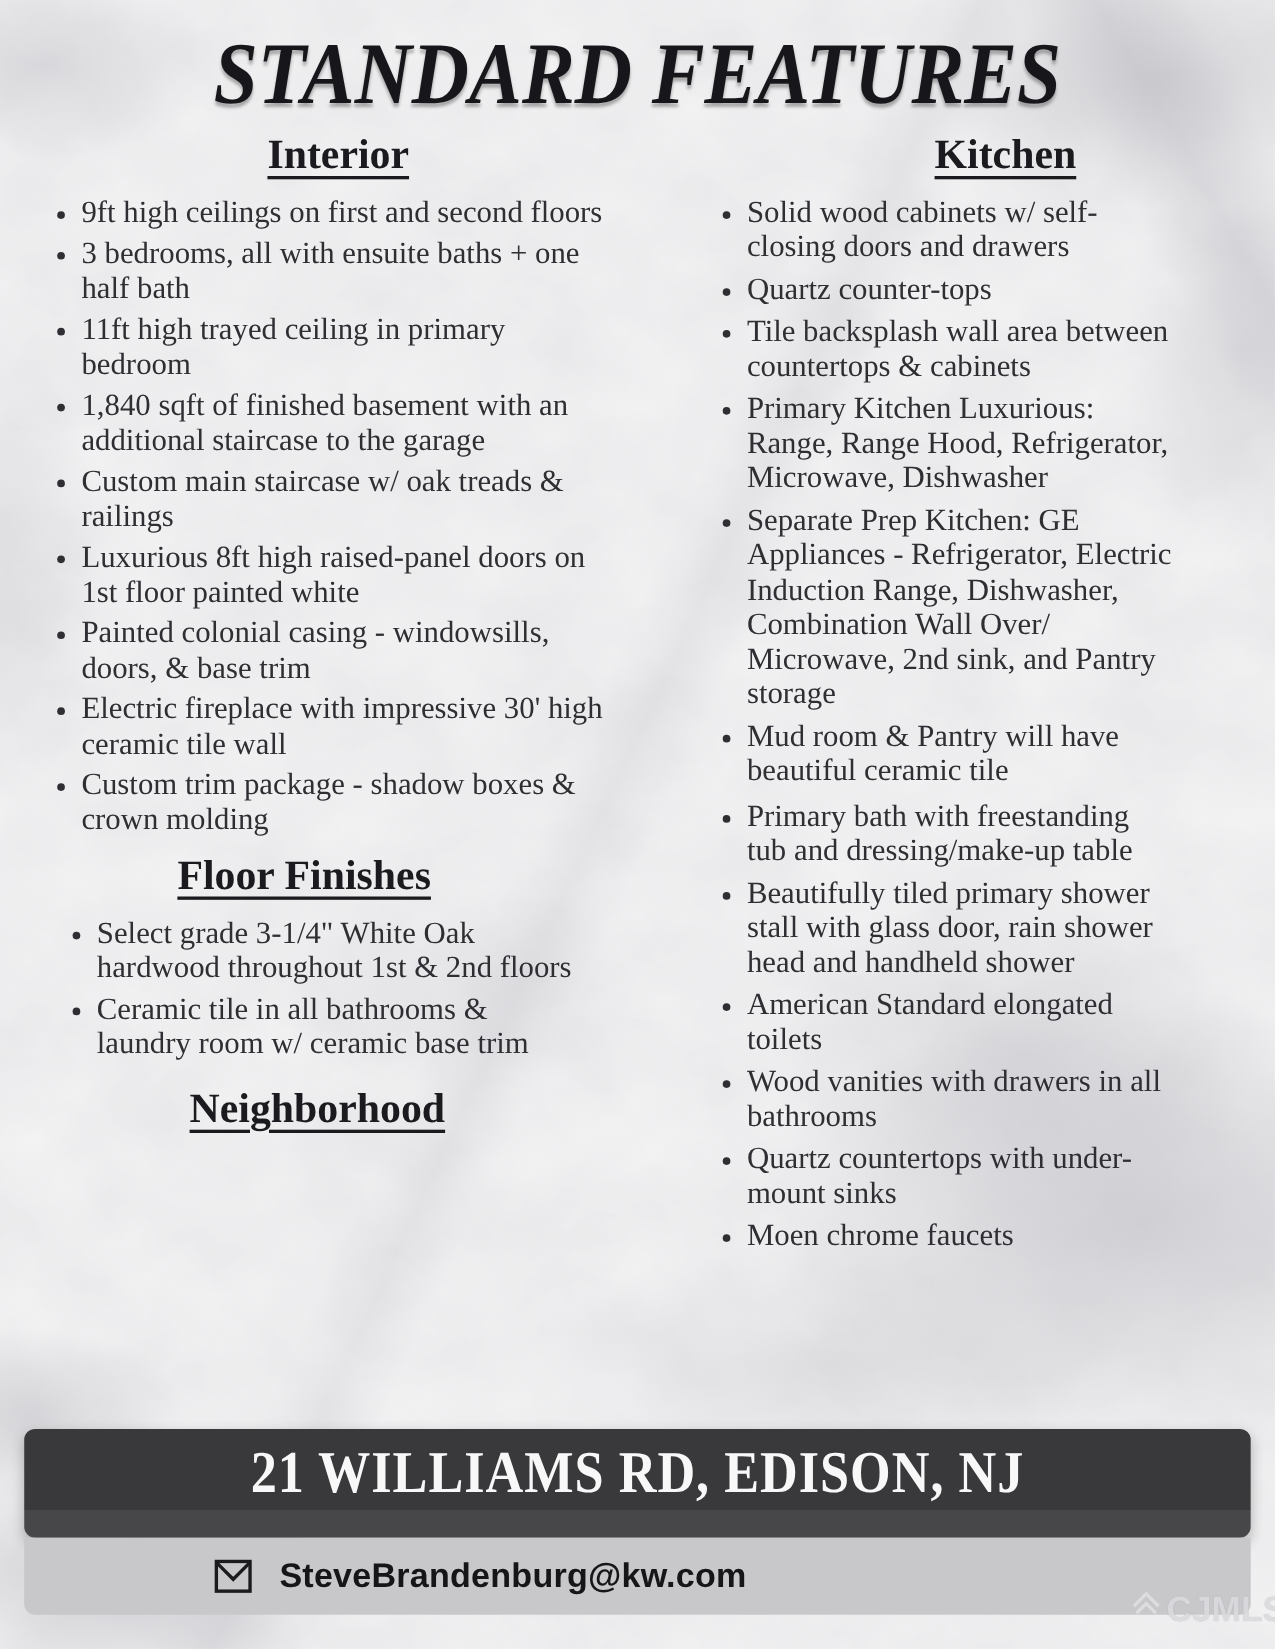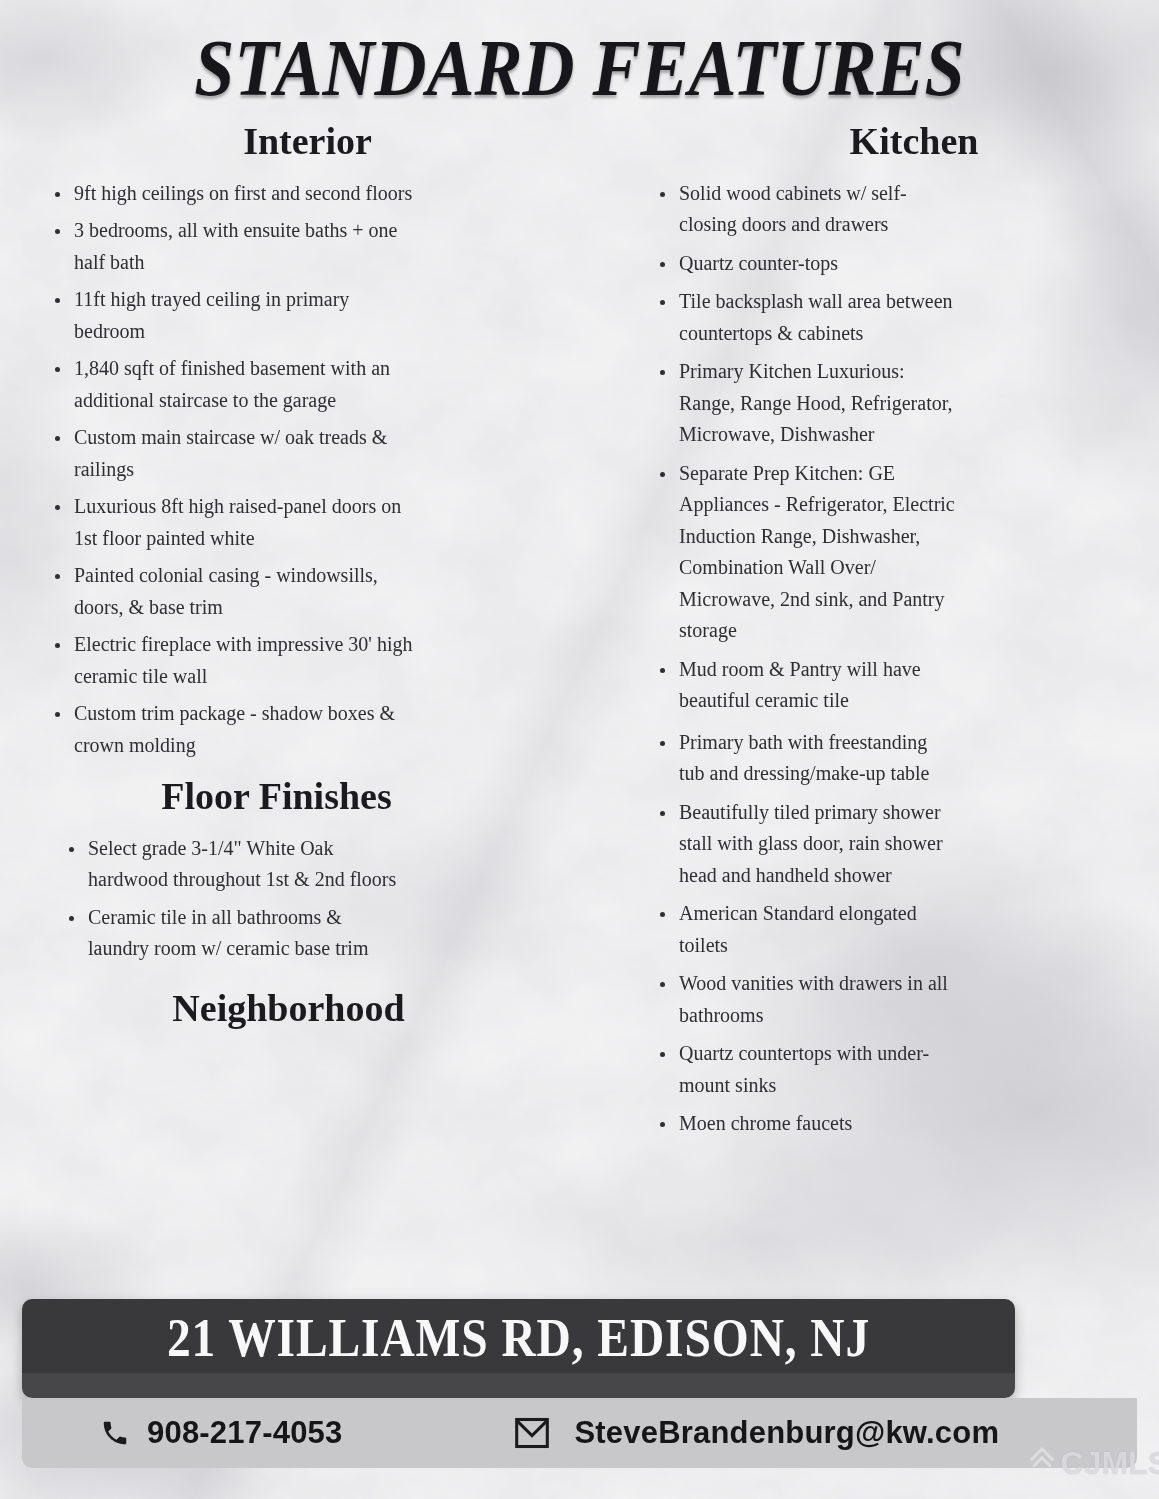--- a/index.html
+++ b/index.html
@@ -43,49 +43,50 @@
     display:grid;
     grid-template-columns:585px 494px;
     column-gap:20px;
     padding:2px 20px 0 40px;
   }
   h2{
     margin:8px 0 14px;
     text-align:center;
     font-size:38px;line-height:1.15;
     font-weight:700;color:#1b1b1f;
+    text-decoration:underline;
     text-decoration-thickness:3px;
     text-underline-offset:7px;
   }
   h2.shift-interior{transform:translateX(-25px);}
   h2.shift-floor{transform:translateX(-56px);margin-top:14px;}
   h2.shift-neigh{transform:translateX(-44px);margin-top:22px;}
   h2.shift-kitchen{transform:translateX(22px);}
   h2.shift-lux{transform:translateX(-52px);margin-top:26px;}
 
   ul{
     list-style:disc outside;
     margin:0 0 10px;
     padding-left:32px;
   }
   ul.indent-more{margin-left:14px;}
   li{
-    font-size:20px;
+    font-size:28px;
     line-height:31.5px;
     margin-bottom:6px;
     padding-left:2px;
     white-space:pre-line;
   }
   .col-right li{margin-bottom:7px;}
   li::marker{font-size:0.85em;color:#2e2e33;}
 
   
   .footer-dark{
     position:absolute;left:22px;top:1299px;z-index:2;
-    width:993px;height:99px;
+    width:1115px;height:99px;
     border-radius:10px;
     background:linear-gradient(to bottom,#39393c 0px,#39393c 74px,#47474a 74px,#47474a 99px);
     box-shadow:0 5px 12px rgba(0,0,0,0.25);
     text-align:center;
   }
   .address{
     display:inline-block;
     margin-top:10px;
     font-family:"Liberation Serif","DejaVu Serif",serif;
     font-weight:700;
@@ -211,28 +212,20 @@
       </div>
 
     </div>
   </div>
 
   <div class="footer-dark">
     <span class="address">21 WILLIAMS RD, EDISON, NJ</span>
   </div>
 
   <div class="footer-band">
-    <div class="contact phone">
-      <span>
-        <svg width="30" height="30" viewBox="0 0 24 24" fill="#1b1b1d">
-          <path d="M6.62 10.79c1.44 2.83 3.76 5.14 6.59 6.59l2.2-2.21c.27-.27.67-.36 1.02-.24 1.12.37 2.33.57 3.57.57.55 0 1 .45 1 1V20c0 .55-.45 1-1 1-9.39 0-17-7.61-17-17 0-.55.45-1 1-1h3.5c.55 0 1 .45 1 1 0 1.25.2 2.45.57 3.57.11.35.03.74-.25 1.02l-2.2 2.2z"></path>
-        </svg>
-      </span>
-      <span>908-217-4053</span>
-    </div>
     <div class="contact email">
       <span>
         <svg width="36" height="36" viewBox="0 0 40 40" fill="none" stroke="#1b1b1d" stroke-width="3.4">
           <rect x="3" y="5" width="34" height="30"></rect>
           <path d="M4 7 L20 23 L36 7"></path>
         </svg>
       </span>
       <span>SteveBrandenburg@kw.com</span>
     </div>
   </div>

